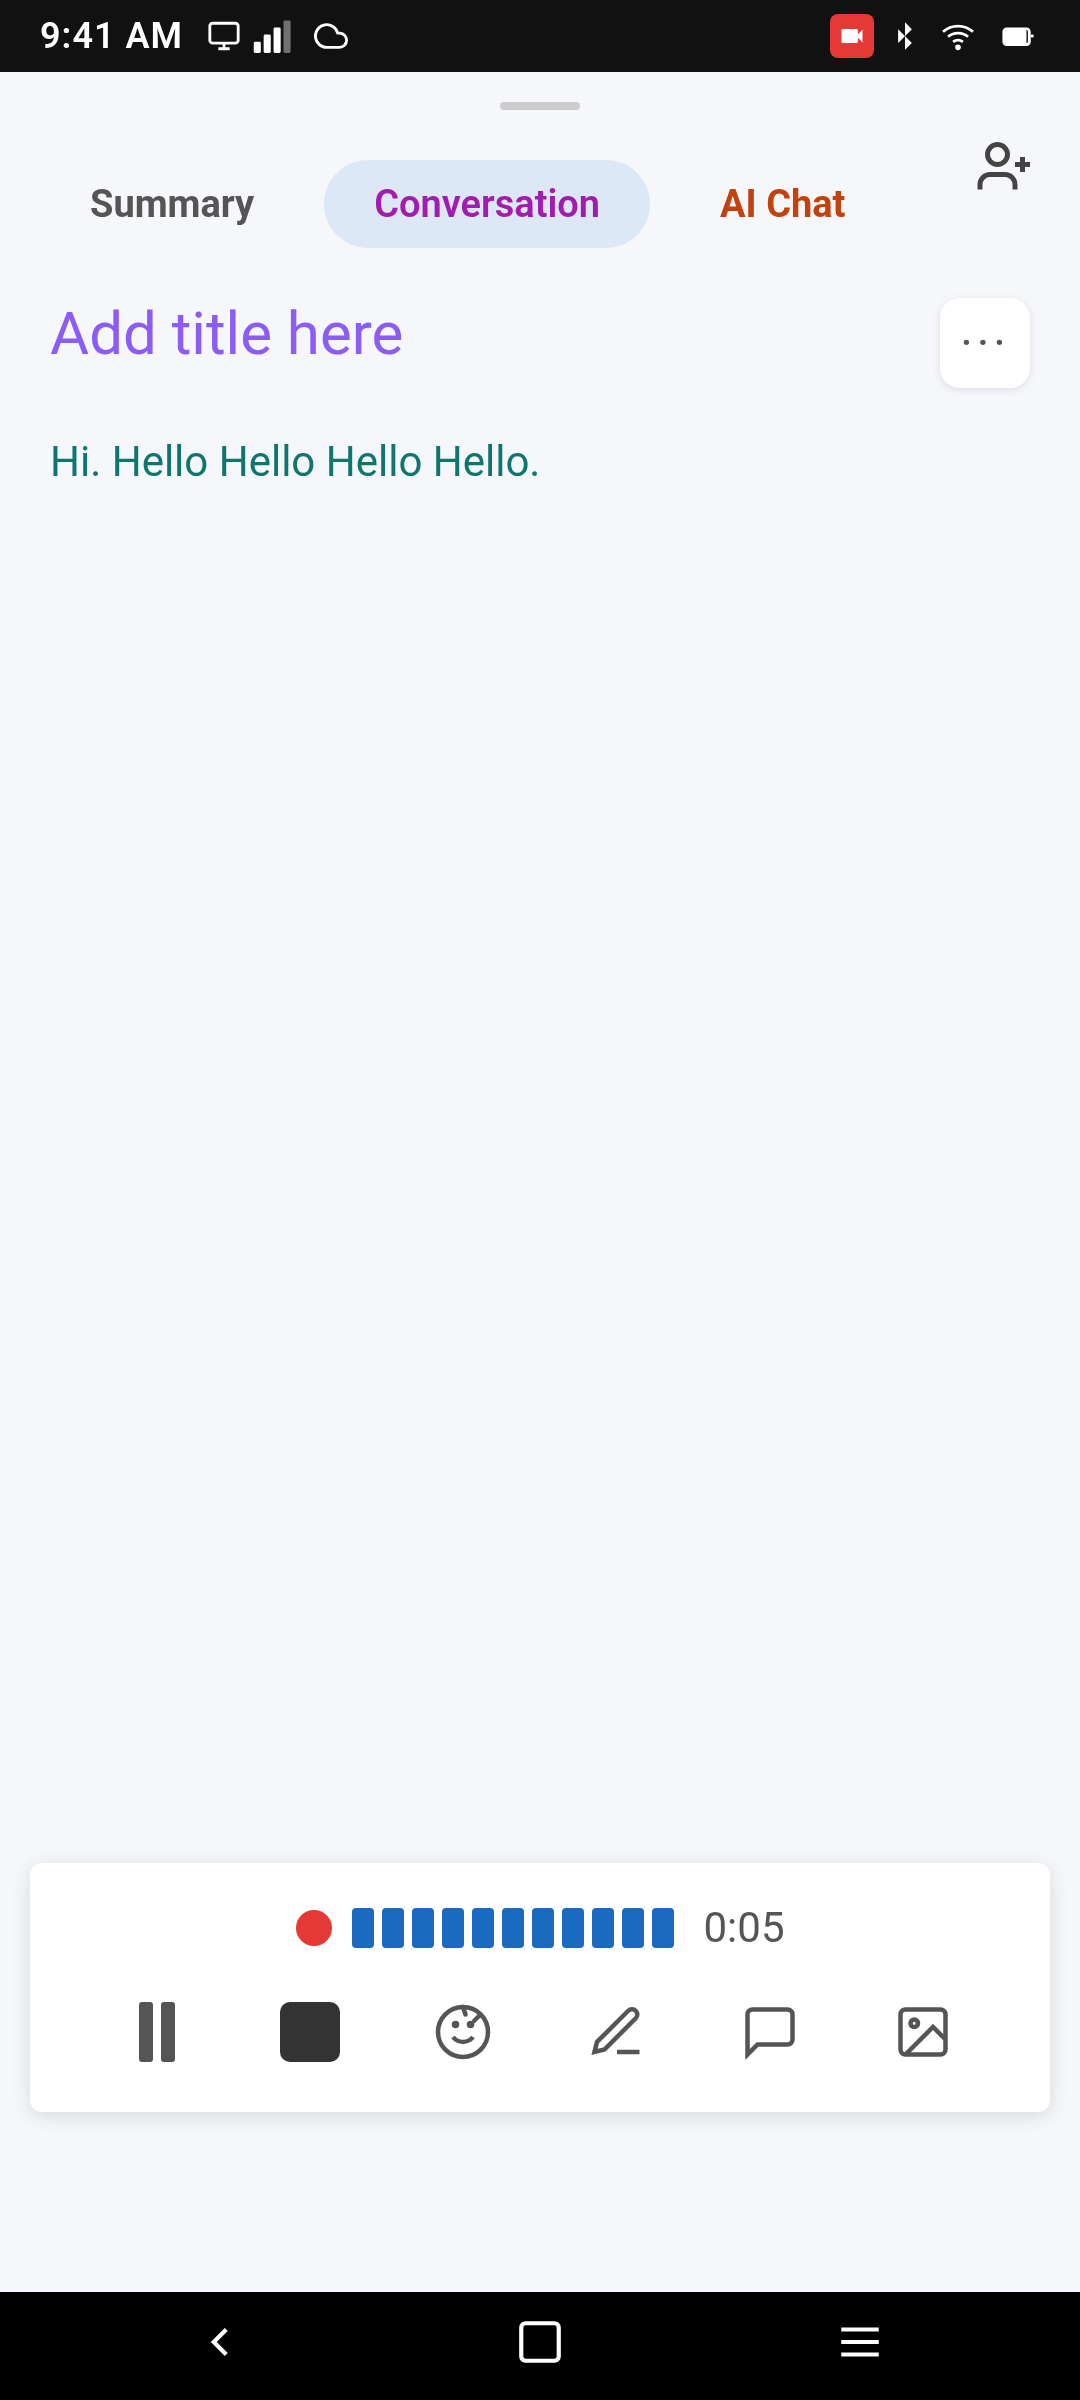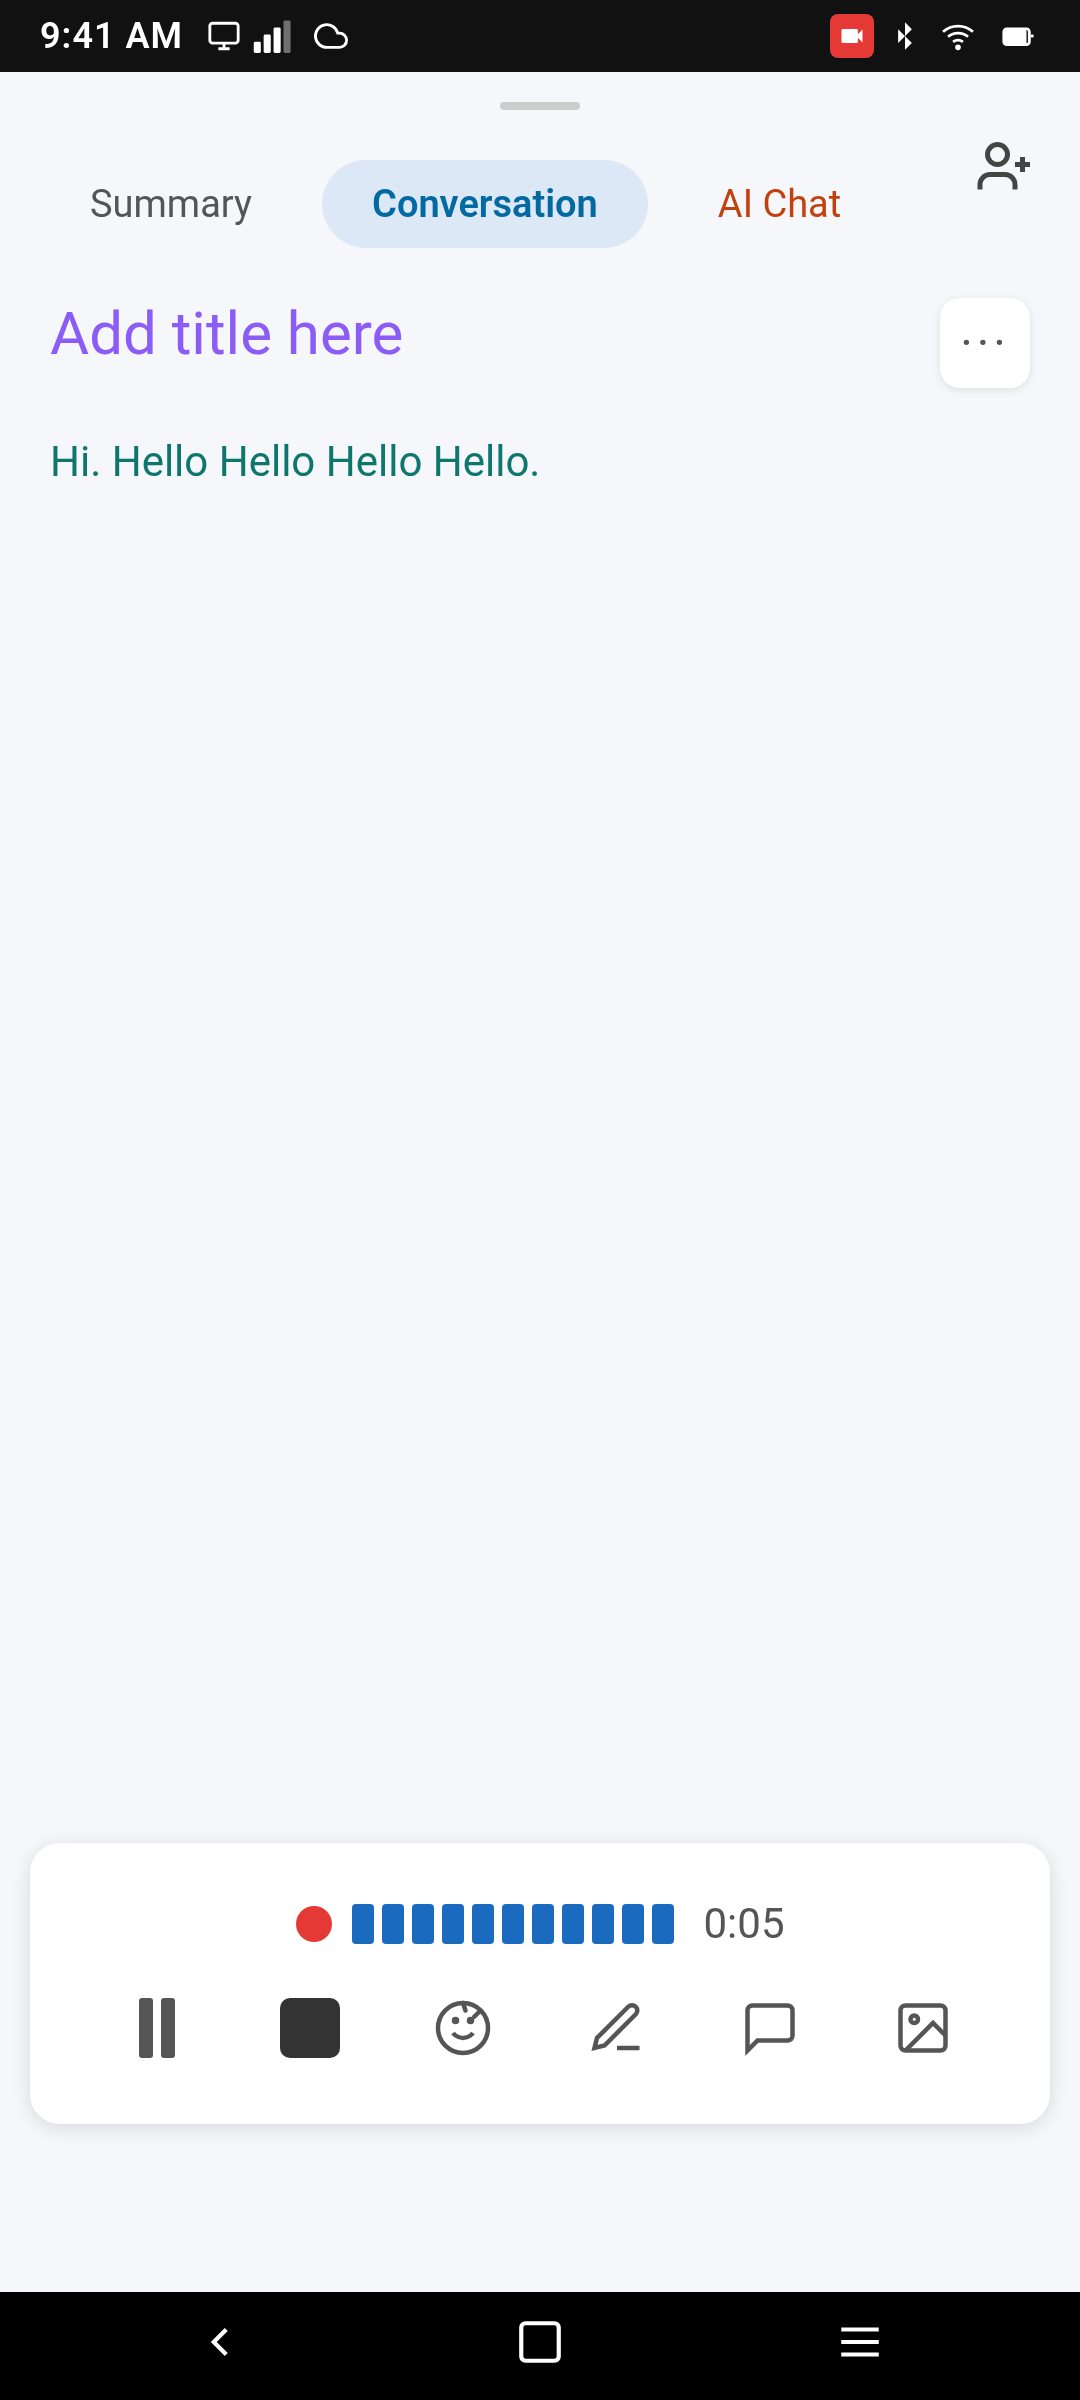--- a/index.html
+++ b/index.html
@@ -109,33 +109,33 @@
       align-items: center;
       padding: 20px 40px;
       gap: 20px;
       margin-top: 10px;
     }
 
     .tab {
       padding: 22px 50px;
       border-radius: 50px;
       font-size: 38px;
-      font-weight: 400;
+      font-weight: 700;
       cursor: pointer;
       white-space: nowrap;
     }
 
     .tab-summary {
       background: transparent;
       color: #555;
     }
 
     .tab-conversation {
       background: #dce8f5;
-      color: #0369a1;
+      color: #a21caf;
       font-weight: 600;
     }
 
     .tab-ai-chat {
       background: transparent;
       color: #c2410c;
     }
 
     
     .content-area {
@@ -174,26 +174,26 @@
     .conversation-text {
       font-size: 42px;
       color: #0f766e;
       line-height: 1.6;
       font-weight: 400;
     }
 
     
     .recording-bar {
       position: absolute;
-      bottom: 168px;
+      bottom: 180px;
       left: 30px;
       right: 30px;
       background: #fff;
-      border-radius: 30px;
-      padding: 56px 50px;
+      border-radius: 12px;
+      padding: 40px 50px;
       box-shadow: 0 4px 20px rgba(0,0,0,0.12);
     }
 
     .recording-indicator-row {
       display: flex;
       align-items: center;
       justify-content: center;
       gap: 20px;
       margin-bottom: 40px;
     }

